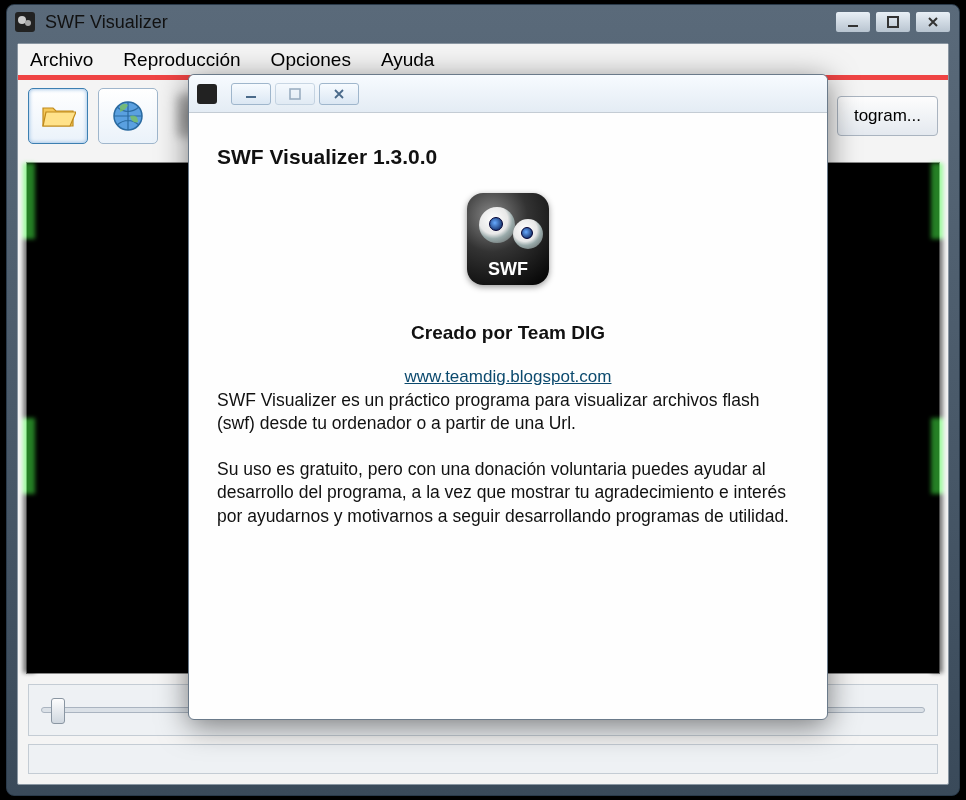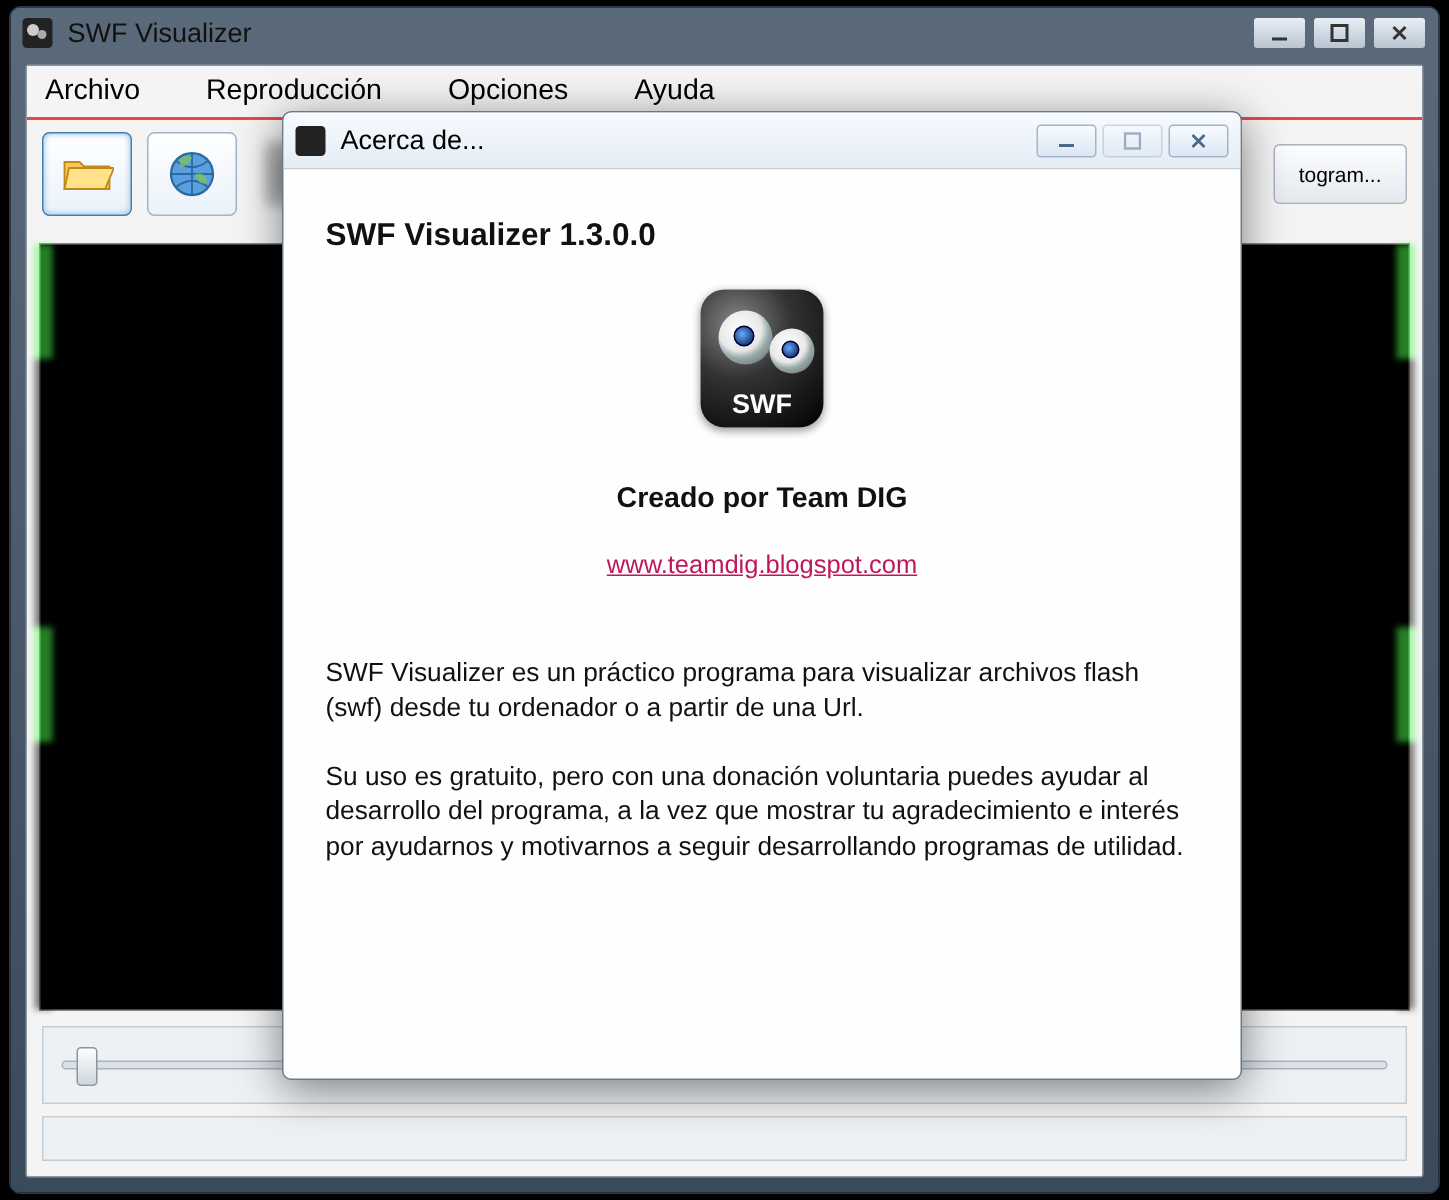--- a/index.html
+++ b/index.html
@@ -59,24 +59,24 @@
     border: 1px solid #8a96a2;
     border-radius: 2px;
   }
 
   
   .menubar {
     height: 36px;
     display: flex;
     align-items: center;
     padding: 0 12px;
-    gap: 44px;
+    gap: 30px;
     font-size: 19px;
     background: #f4f4f4;
-    border-bottom: 2px solid #ef4444;
+    border-bottom: 5px solid #ef4444;
   }
   .menubar span { cursor: default; }
 
   
   .toolbar {
     height: 72px;
     display: flex;
     align-items: center;
     padding: 6px 10px;
     gap: 10px;
@@ -91,21 +91,21 @@
   }
   .tool-btn.active { border-color: #3c7fb1; box-shadow: inset 0 0 4px #88b4e0; }
   .tool-btn svg { width: 36px; height: 36px; }
   .toolbar-spacer { flex: 1; }
   .frame-btn {
     height: 40px;
     padding: 0 16px;
     border: 1px solid #aab4c0;
     background: linear-gradient(to bottom, #fdfdfd, #e4e9ef);
     border-radius: 4px;
-    font-size: 14px;
+    font-size: 17px;
     display:flex; align-items:center;
   }
   .blur-icons {
     display: flex; gap: 12px; margin-left: 8px;
     filter: blur(4px);
     opacity: .5;
   }
   .blur-icon {
     width: 44px; height: 44px;
     border-radius: 6px;
@@ -256,23 +256,22 @@
   }
   .about-body h2 {
     text-align: center;
     font-size: 19px;
     font-weight: bold;
     margin-bottom: 20px;
   }
   .about-link {
     display: block;
     text-align: center;
-    color: #be185d;
+    color: #0c4a6e;
     text-decoration: underline;
-    margin-bottom: 48px;
     font-size: 17px;
   }
   .about-body p { margin-bottom: 22px; }
 </style>
 </head>
 <body>
 
 <div class="main-window">
 
   <div class="main-titlebar">
@@ -347,21 +346,20 @@
     </div>
 
     <div class="status-area"></div>
 
   </div>
 </div>
 
 <div class="about-dialog">
   <div class="about-titlebar">
     <span class="app-icon"></span>
-    <span class="title-text">Acerca de...</span>
     <span class="dlg-btn">
       <svg viewBox="0 0 12 12">
           <rect x="1" y="8" width="10" height="2" fill="currentColor"></rect>
         </svg>
     </span>
     <span class="dlg-btn disabled">
       <svg viewBox="0 0 12 12">
           <rect x="1" y="1" width="10" height="10" fill="none" stroke="currentColor" stroke-width="1.6"></rect>
         </svg>
     </span>

